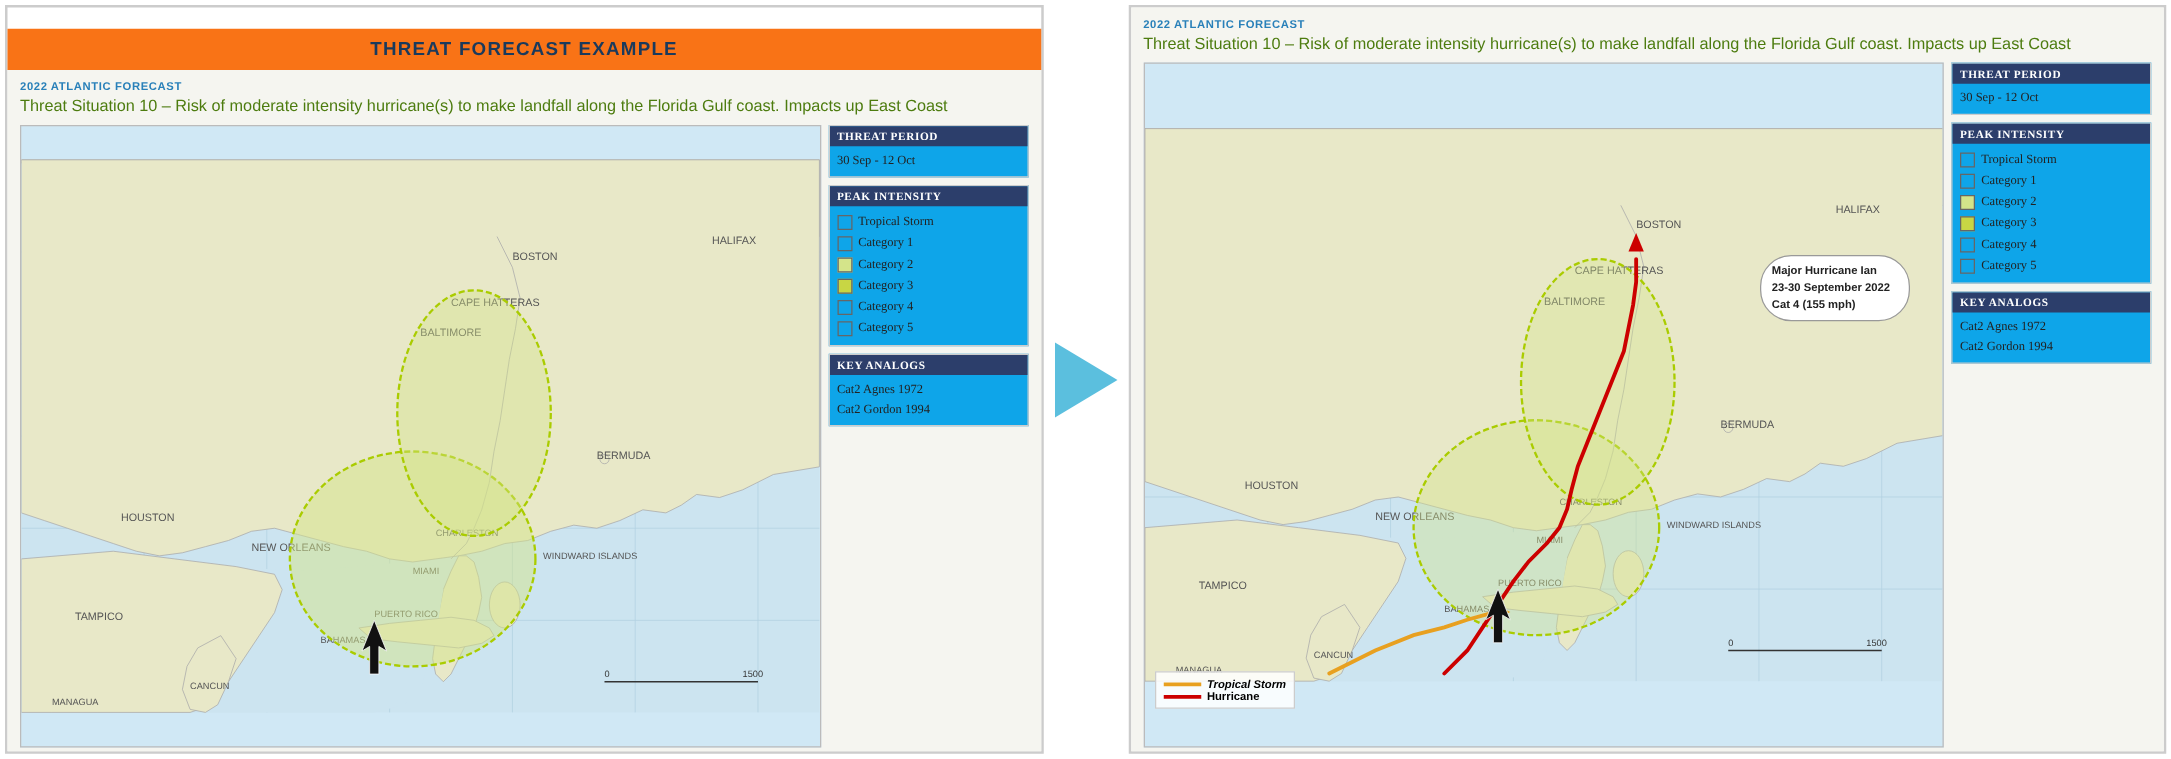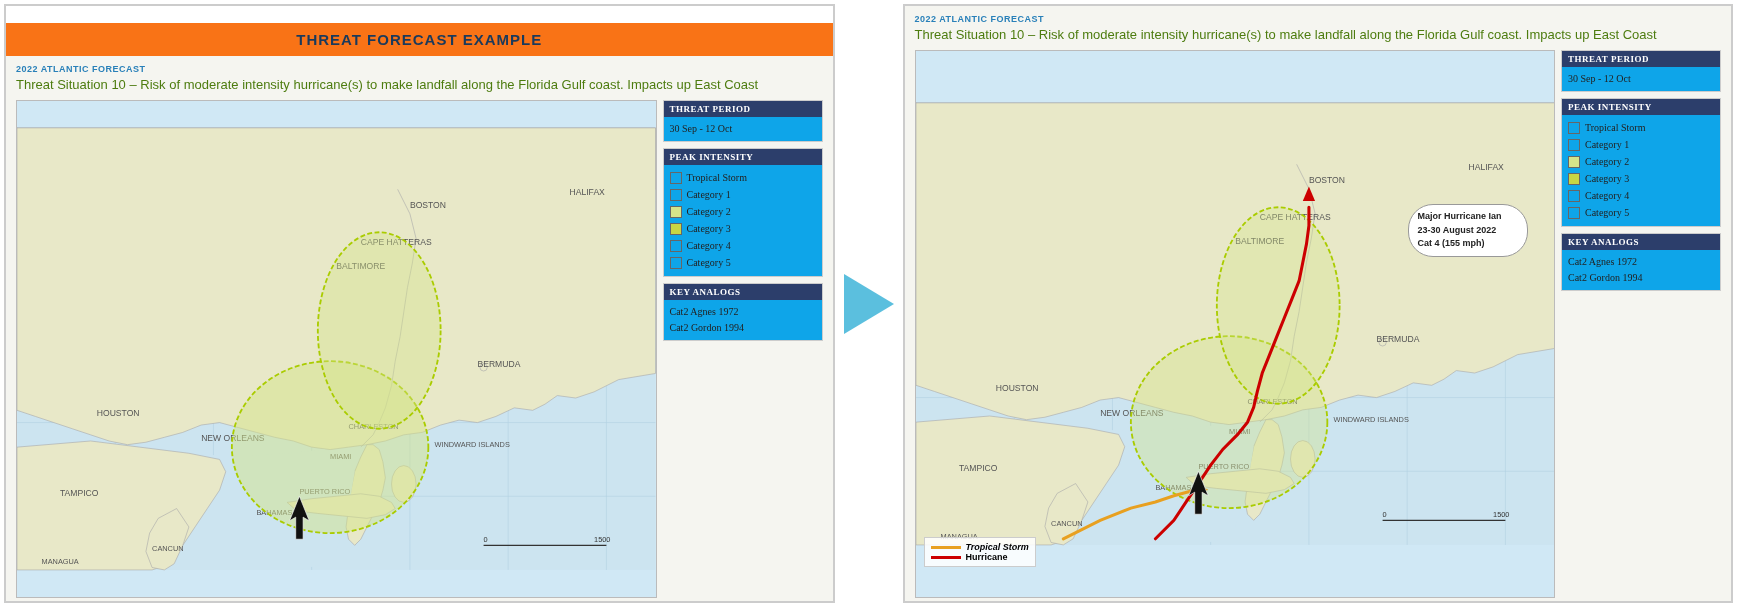--- a/index.html
+++ b/index.html
@@ -379,21 +379,21 @@
           <g transform="translate(380,340)">
             <line x1="0" y1="0" x2="100" y2="0" stroke="#333" stroke-width="1"></line>
             <text x="0" y="-3" font-size="6" fill="#333">0</text>
             <text x="90" y="-3" font-size="6" fill="#333">1500</text>
           </g>
         </svg>
 
         
         <div class="hurricane-box" style="top:28%; right:4%; width:120px;border-radius:25px;">
           <div>Major Hurricane Ian</div>
-          <div>23-30 August 2022</div>
+          <div>23-30 September 2022</div>
           <div>Cat 4 (155 mph)</div>
         </div>
 
         
         <div style="position:absolute; bottom:30px; left:8px; background:rgba(255,255,255,0.85); padding:4px 6px; border:1px solid #ccc;">
           <div class="track-legend-item">
             <div class="track-line" style="background:#e8a020;"></div>
             <span style="font-size:9px; font-weight:bold; font-style:italic;">Tropical Storm</span>
           </div>
           <div class="track-legend-item">

